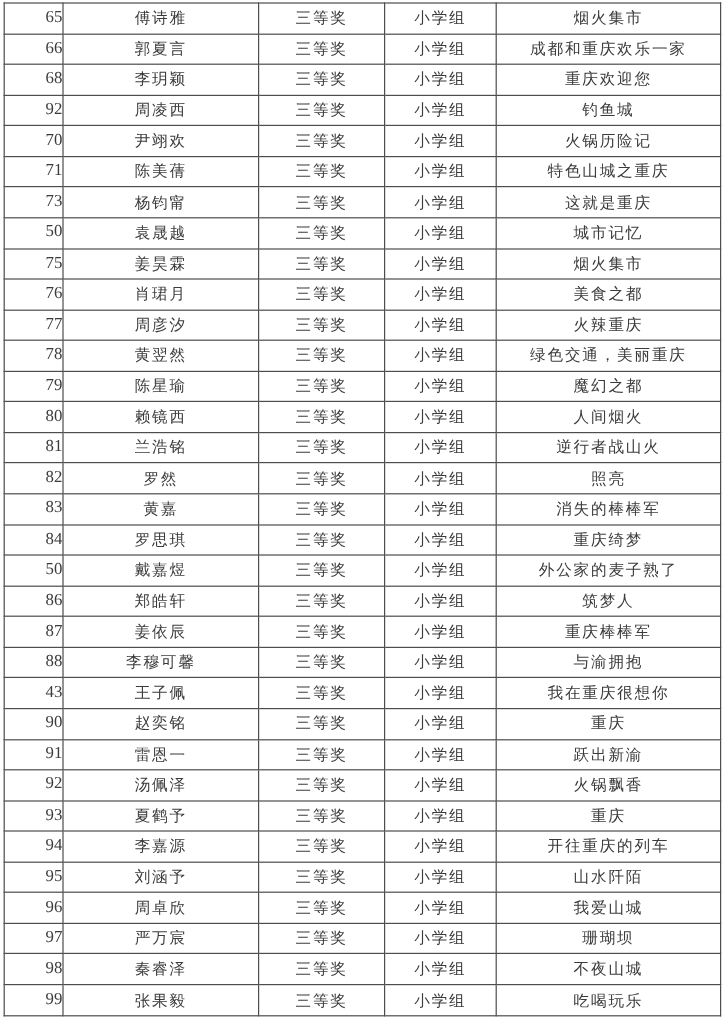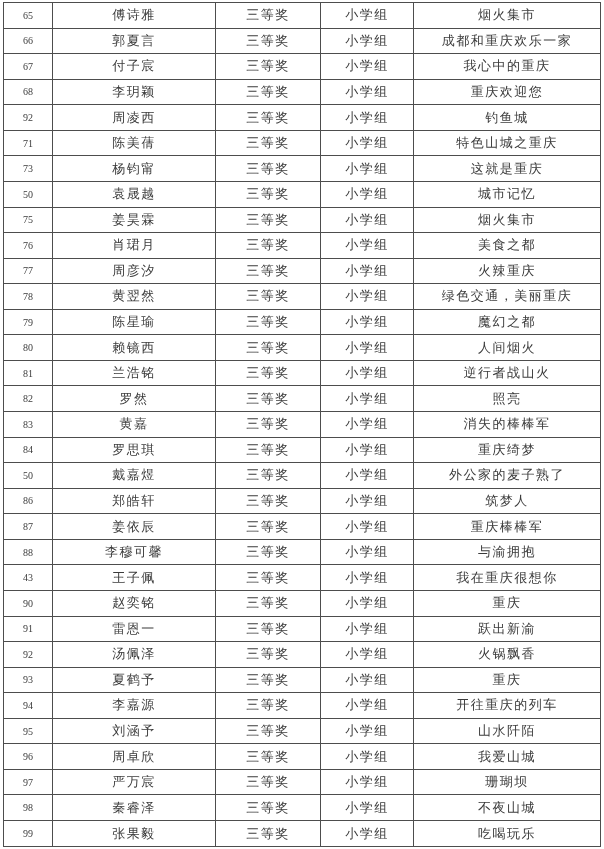--- a/index.html
+++ b/index.html
@@ -29,22 +29,23 @@
     border: 1px solid #4d4d4d;
     text-align: center;
     vertical-align: middle;
     padding: 0;
     overflow: hidden;
     white-space: nowrap;
     font-size: 13px;
     letter-spacing: 1.5px;
   }
   table.awards td.c0 {
-    font-size: 10px;
+    font-size: 14px;
     letter-spacing: 0;
+    text-align: right;
   }
   col.col-no    { width: 49px;  }
   col.col-name  { width: 163px; }
   col.col-award { width: 105px; }
   col.col-group { width: 93px;  }
   col.col-title { width: 187px; }
 </style>
 </head>
 <body>
 
@@ -66,39 +67,39 @@
           <td class="c4">烟火集市</td>
         </tr>
         <tr>
           <td class="c0">66</td>
           <td class="c1">郭夏言</td>
           <td class="c2">三等奖</td>
           <td class="c3">小学组</td>
           <td class="c4">成都和重庆欢乐一家</td>
         </tr>
         <tr>
-          <td class="c0">67</td>
-          <td class="c1">付子宸</td>
-          <td class="c2">三等奖</td>
-          <td class="c3">小学组</td>
-          <td class="c4">我心中的重庆</td>
-        </tr>
-        <tr>
           <td class="c0">68</td>
           <td class="c1">李玥颖</td>
           <td class="c2">三等奖</td>
           <td class="c3">小学组</td>
           <td class="c4">重庆欢迎您</td>
         </tr>
         <tr>
           <td class="c0">92</td>
           <td class="c1">周凌西</td>
           <td class="c2">三等奖</td>
           <td class="c3">小学组</td>
           <td class="c4">钓鱼城</td>
+        </tr>
+        <tr>
+          <td class="c0">70</td>
+          <td class="c1">尹翊欢</td>
+          <td class="c2">三等奖</td>
+          <td class="c3">小学组</td>
+          <td class="c4">火锅历险记</td>
         </tr>
         <tr>
           <td class="c0">71</td>
           <td class="c1">陈美蒨</td>
           <td class="c2">三等奖</td>
           <td class="c3">小学组</td>
           <td class="c4">特色山城之重庆</td>
         </tr>
         <tr>
           <td class="c0">73</td>

